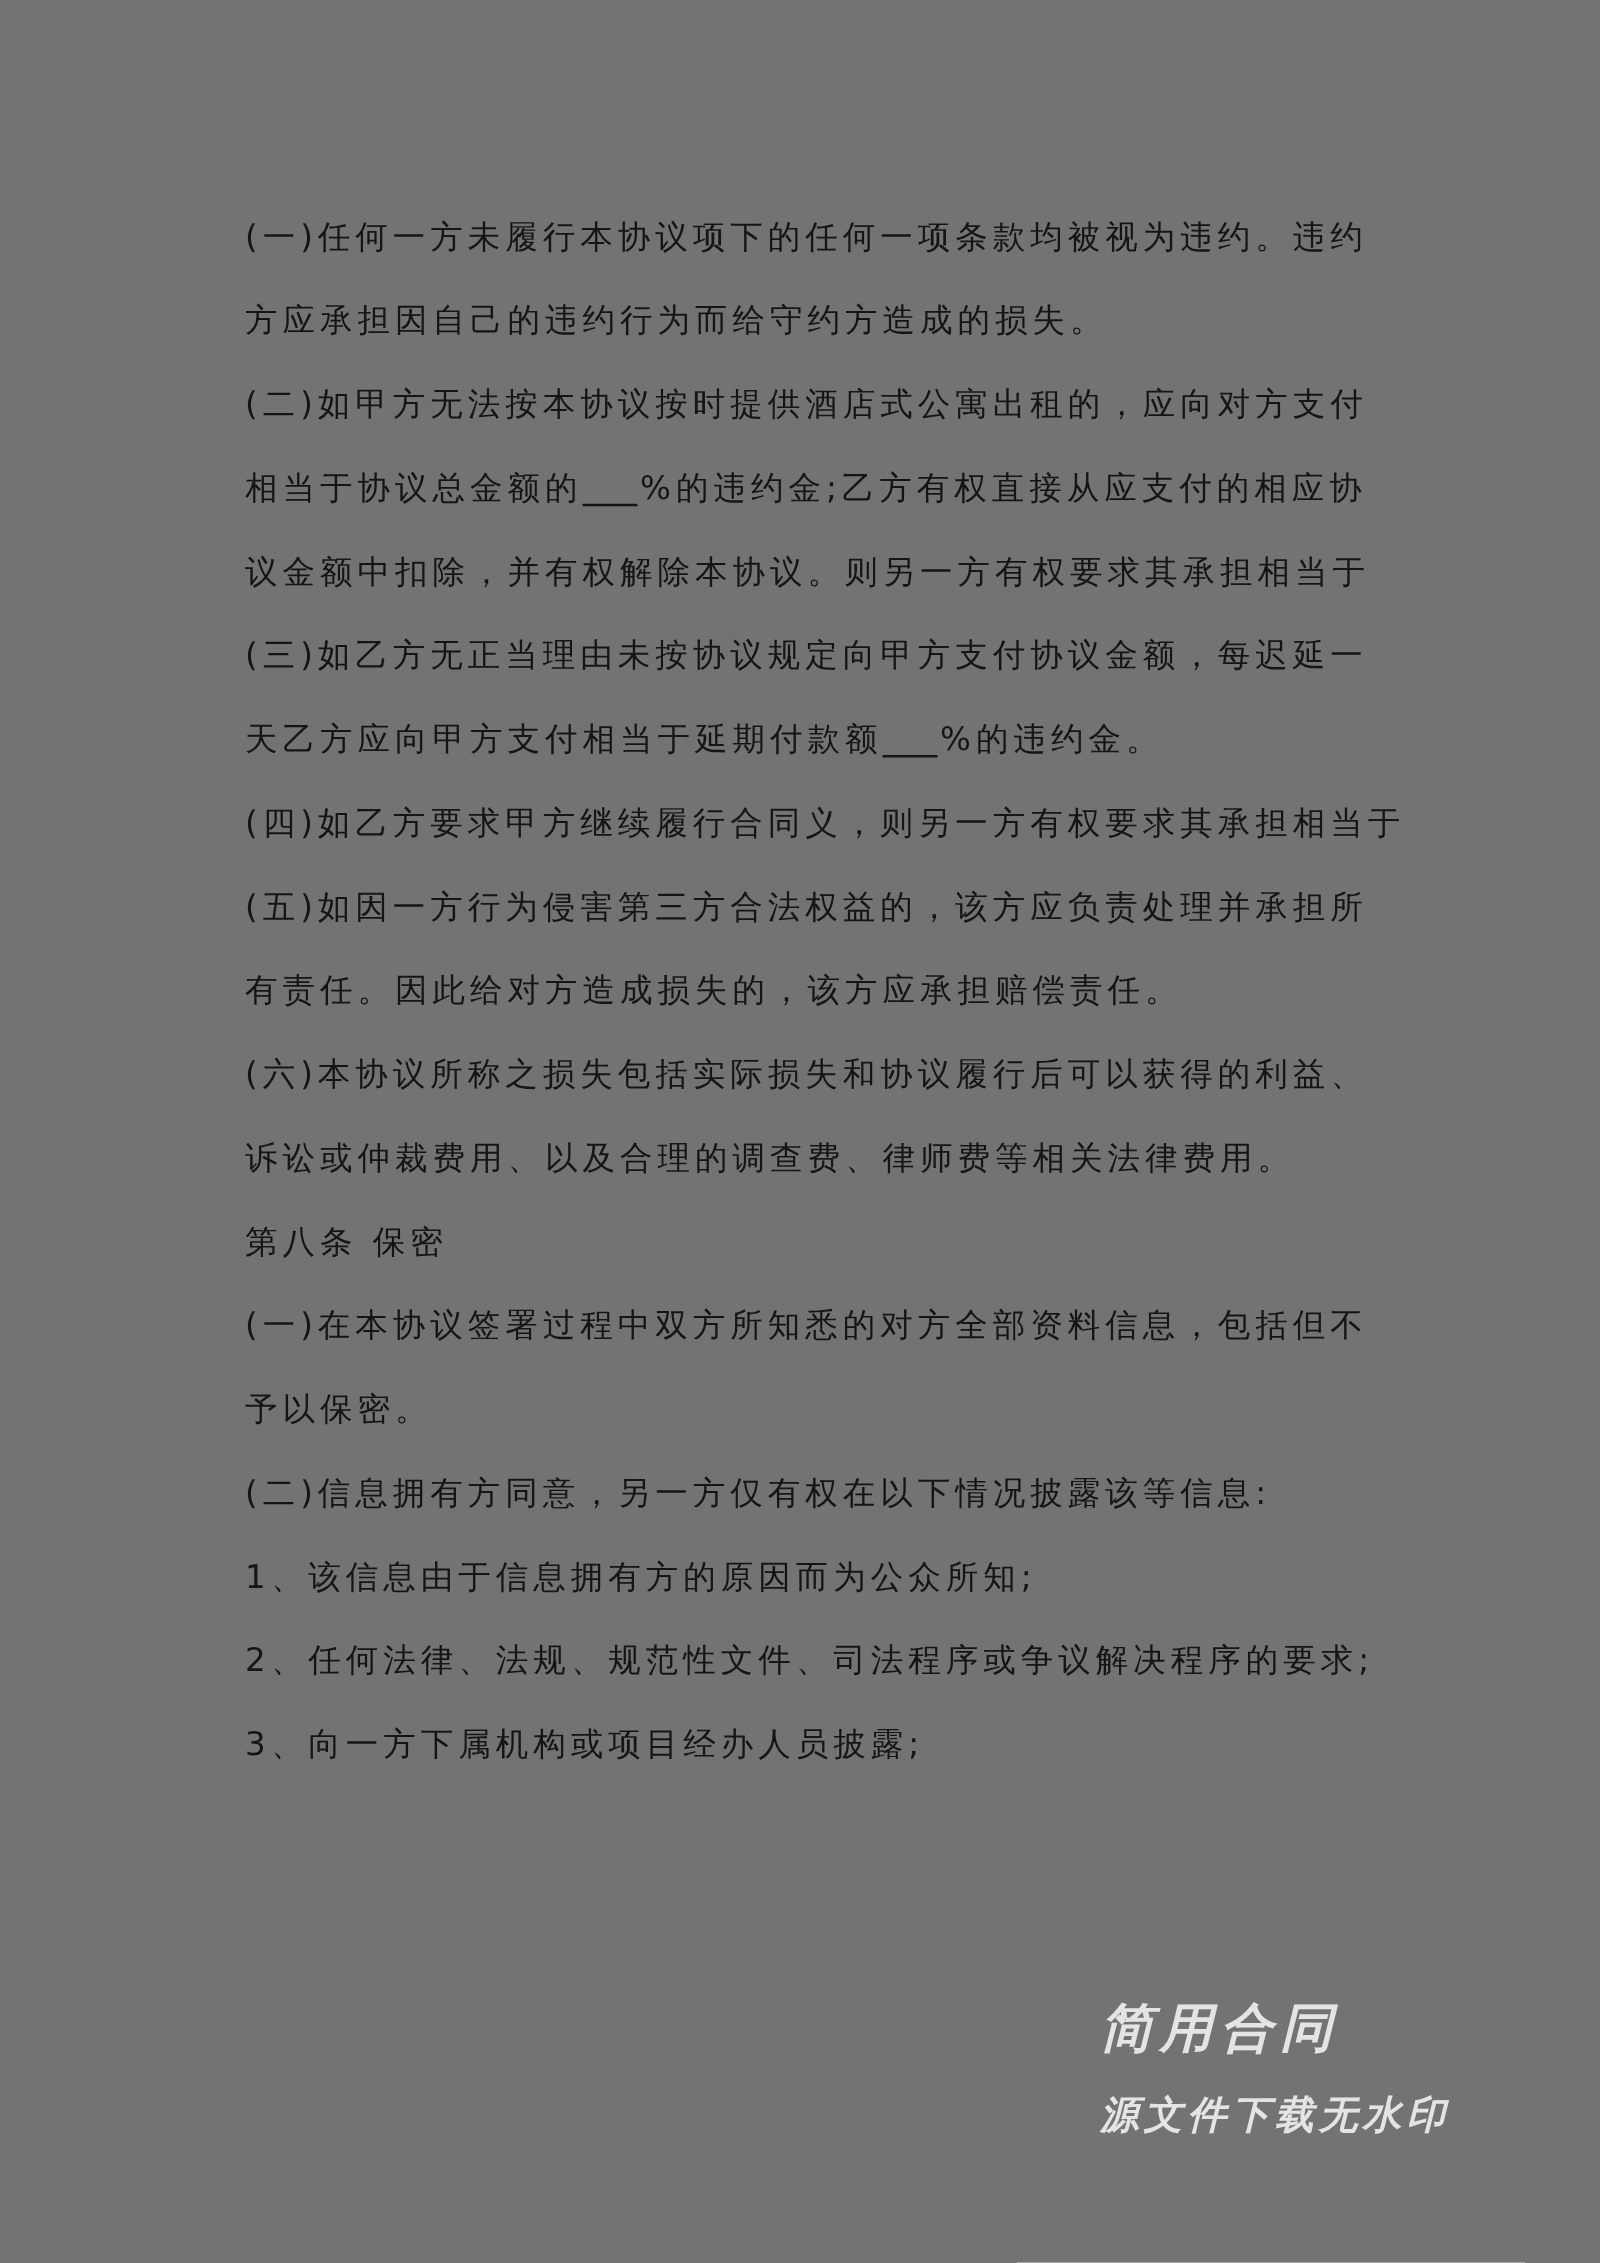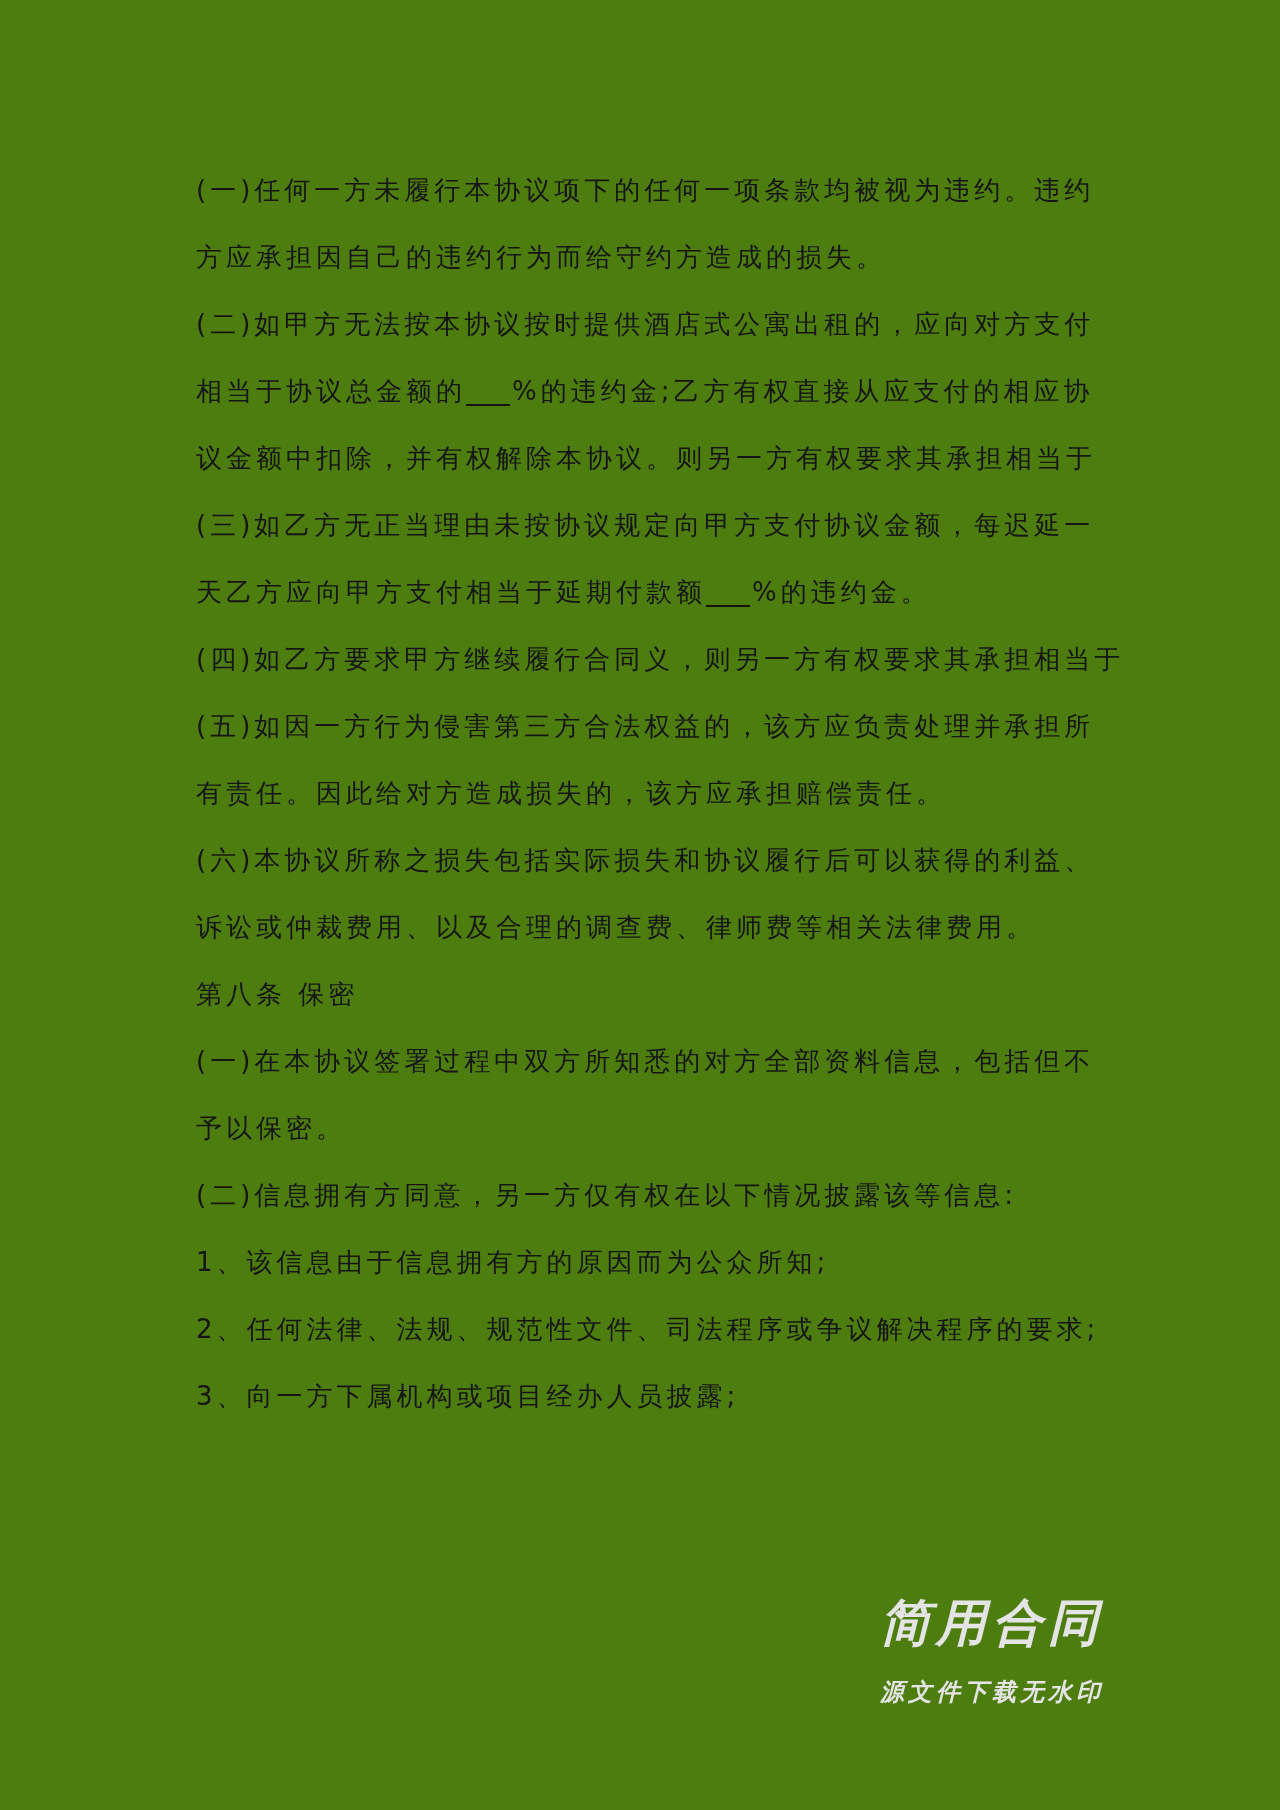--- a/index.html
+++ b/index.html
@@ -12,21 +12,21 @@
       height: 1810px;
       position: relative;
       overflow: hidden;
     }
     .page {
       position: absolute;
       left: 0;
       top: 0;
       width: 1280px;
       height: 1810px;
-      background: #4d7c0f;
+      background: #737373;
     }
     .content {
       position: absolute;
       left: 196px;
       top: 157px;
       width: 900px;
       font-family: "DejaVu Sans", "Liberation Sans", sans-serif;
       font-size: 26px;
       letter-spacing: 4px;
       color: #151515;
@@ -49,27 +49,27 @@
       position: absolute;
       left: 880px;
       top: 1588px;
       width: 300px;
       font-family: "DejaVu Sans", sans-serif;
       color: #e4e4e4;
       font-weight: bold;
       font-style: italic;
     }
     .watermark .wm-title {
-      font-size: 50px;
+      font-size: 42px;
       line-height: 70px;
       letter-spacing: 6px;
       white-space: nowrap;
     }
     .watermark .wm-sub {
-      font-size: 24px;
+      font-size: 31px;
       line-height: 40px;
       letter-spacing: 4px;
       margin-top: 14px;
       white-space: nowrap;
     }
   </style>
 </head>
 <body>
 
 <div class="page">

